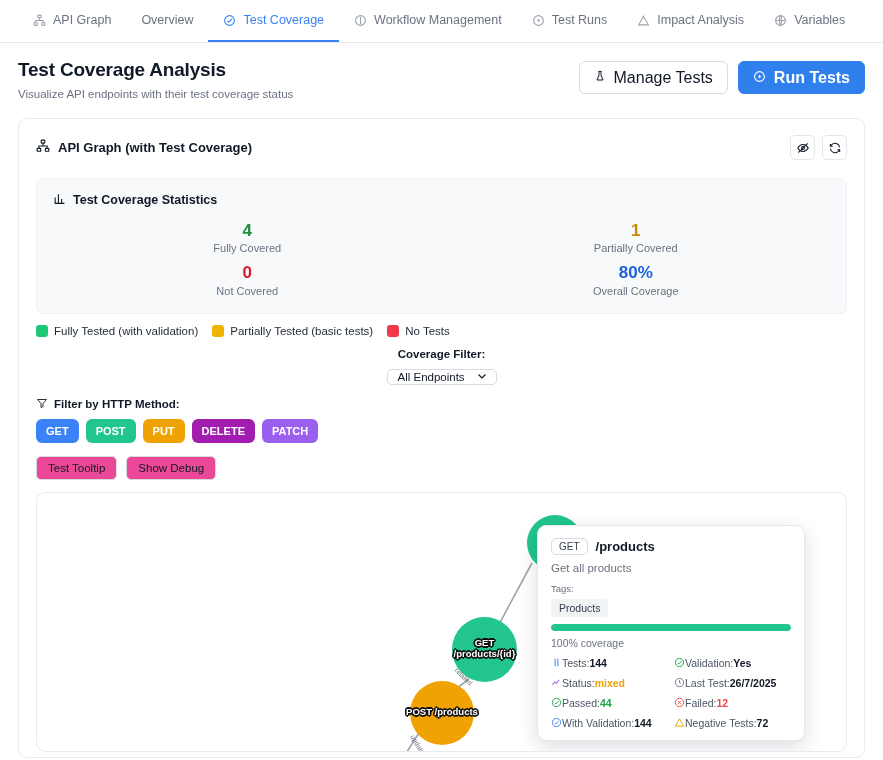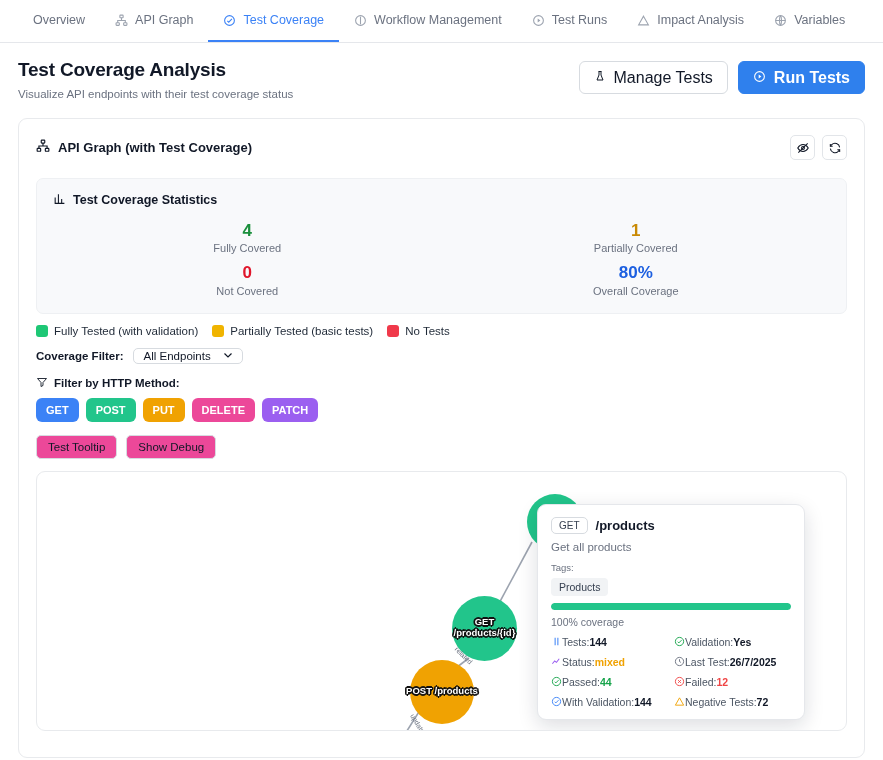--- a/index.html
+++ b/index.html
@@ -83,21 +83,21 @@
   .statgrid { display: grid; grid-template-columns: 1fr 1fr; row-gap: 8px; margin-top: 12px; }
   .statcell { text-align: center; }
   .statval { font-size: 17px; font-weight: bold; line-height: 1.25; }
   .statlbl { font-size: 11px; color: #6b7280; margin-top: 1px; }
 
   
   .legend { display: flex; align-items: center; gap: 14px; margin: 11px 17px 0 17px; }
   .legitem { display: flex; align-items: center; gap: 6px; font-size: 11.5px; color: #1f2937; }
   .swatch { width: 12px; height: 12px; border-radius: 3px; display: inline-block; }
 
-  .filterrow { display: flex; align-items: center; gap: 9px; margin: 11px 17px 0 17px; }
+  .filterrow { display: flex; align-items: center; gap: 9px; margin: 11px 17px 0 17px; flex-direction: column; }
   .filterlabel { font-size: 11.5px; font-weight: bold; color: #111827; }
   .select {
     position: relative; height: 16px; min-width: 110px;
     border: 1px solid #d7dbe0; border-radius: 5px; background: #fff;
     display: flex; align-items: center; padding: 0 24px 0 10px;
     font-size: 11.5px; color: #111827; cursor: pointer;
   }
   .select .chev { position: absolute; right: 8px; top: 50%; transform: translateY(-50%); }
 
   .methodhead { display: flex; align-items: center; gap: 6px; margin: 12px 17px 0 17px; font-size: 11.5px; font-weight: bold; color: #111827; }
@@ -174,32 +174,32 @@
   .ttcell b { color: #111827; }
   .ttcell .v-green { color: #16a34a; font-weight: bold; }
   .ttcell .v-red { color: #ef4444; font-weight: bold; }
   .ttcell .v-amber { color: #f0a202; font-weight: bold; }
 </style>
 </head>
 <body>
 
 <div class="tabbar">
   <div class="tab">
-    <span class="tlabel">Overview</span>
-  </div>
-  <div class="tab">
     <span class="ic">
       <svg width="13" height="13" viewBox="0 0 24 24" fill="none" stroke="#9ca3af" stroke-width="2">
         <rect x="9" y="2" width="6" height="5" rx="1"></rect>
           <rect x="2" y="16" width="6" height="5" rx="1"></rect>
         <rect x="16" y="16" width="6" height="5" rx="1"></rect>
           <path d="M12 7v5M5 16v-4h14v4"></path>
       </svg>
     </span>
     <span class="tlabel">API Graph</span>
+  </div>
+  <div class="tab">
+    <span class="tlabel">Overview</span>
   </div>
   <div class="tab active">
     <span class="ic">
       <svg width="13" height="13" viewBox="0 0 24 24" fill="none" stroke="#3b82f6" stroke-width="2">
         <circle cx="12" cy="12" r="9"></circle>
           <path d="M8 12.5l2.6 2.6L16.5 9"></path>
       </svg>
     </span>
     <span class="tlabel">Test Coverage</span>
   </div>
@@ -360,21 +360,21 @@
       <svg width="12" height="12" viewBox="0 0 24 24" fill="none" stroke="#111827" stroke-width="1.8">
         <path d="M3 5h18l-7 8v6l-4 2v-8z"></path>
       </svg>
     </span>
     <span>Filter by HTTP Method:</span>
   </div>
   <div class="chips">
     <div class="chip" style="background:#3b82f6">GET</div>
     <div class="chip" style="background:#22c58b">POST</div>
     <div class="chip" style="background:#f0a202">PUT</div>
-    <div class="chip" style="background:#ec4899">DELETE</div>
+    <div class="chip" style="background:#a21caf">DELETE</div>
     <div class="chip" style="background:#9b5ff0">PATCH</div>
   </div>
 
   <div class="dbgrow">
     <div class="dbgbtn">Test Tooltip</div>
     <div class="dbgbtn">Show Debug</div>
   </div>
 
   <div class="canvas">
 

